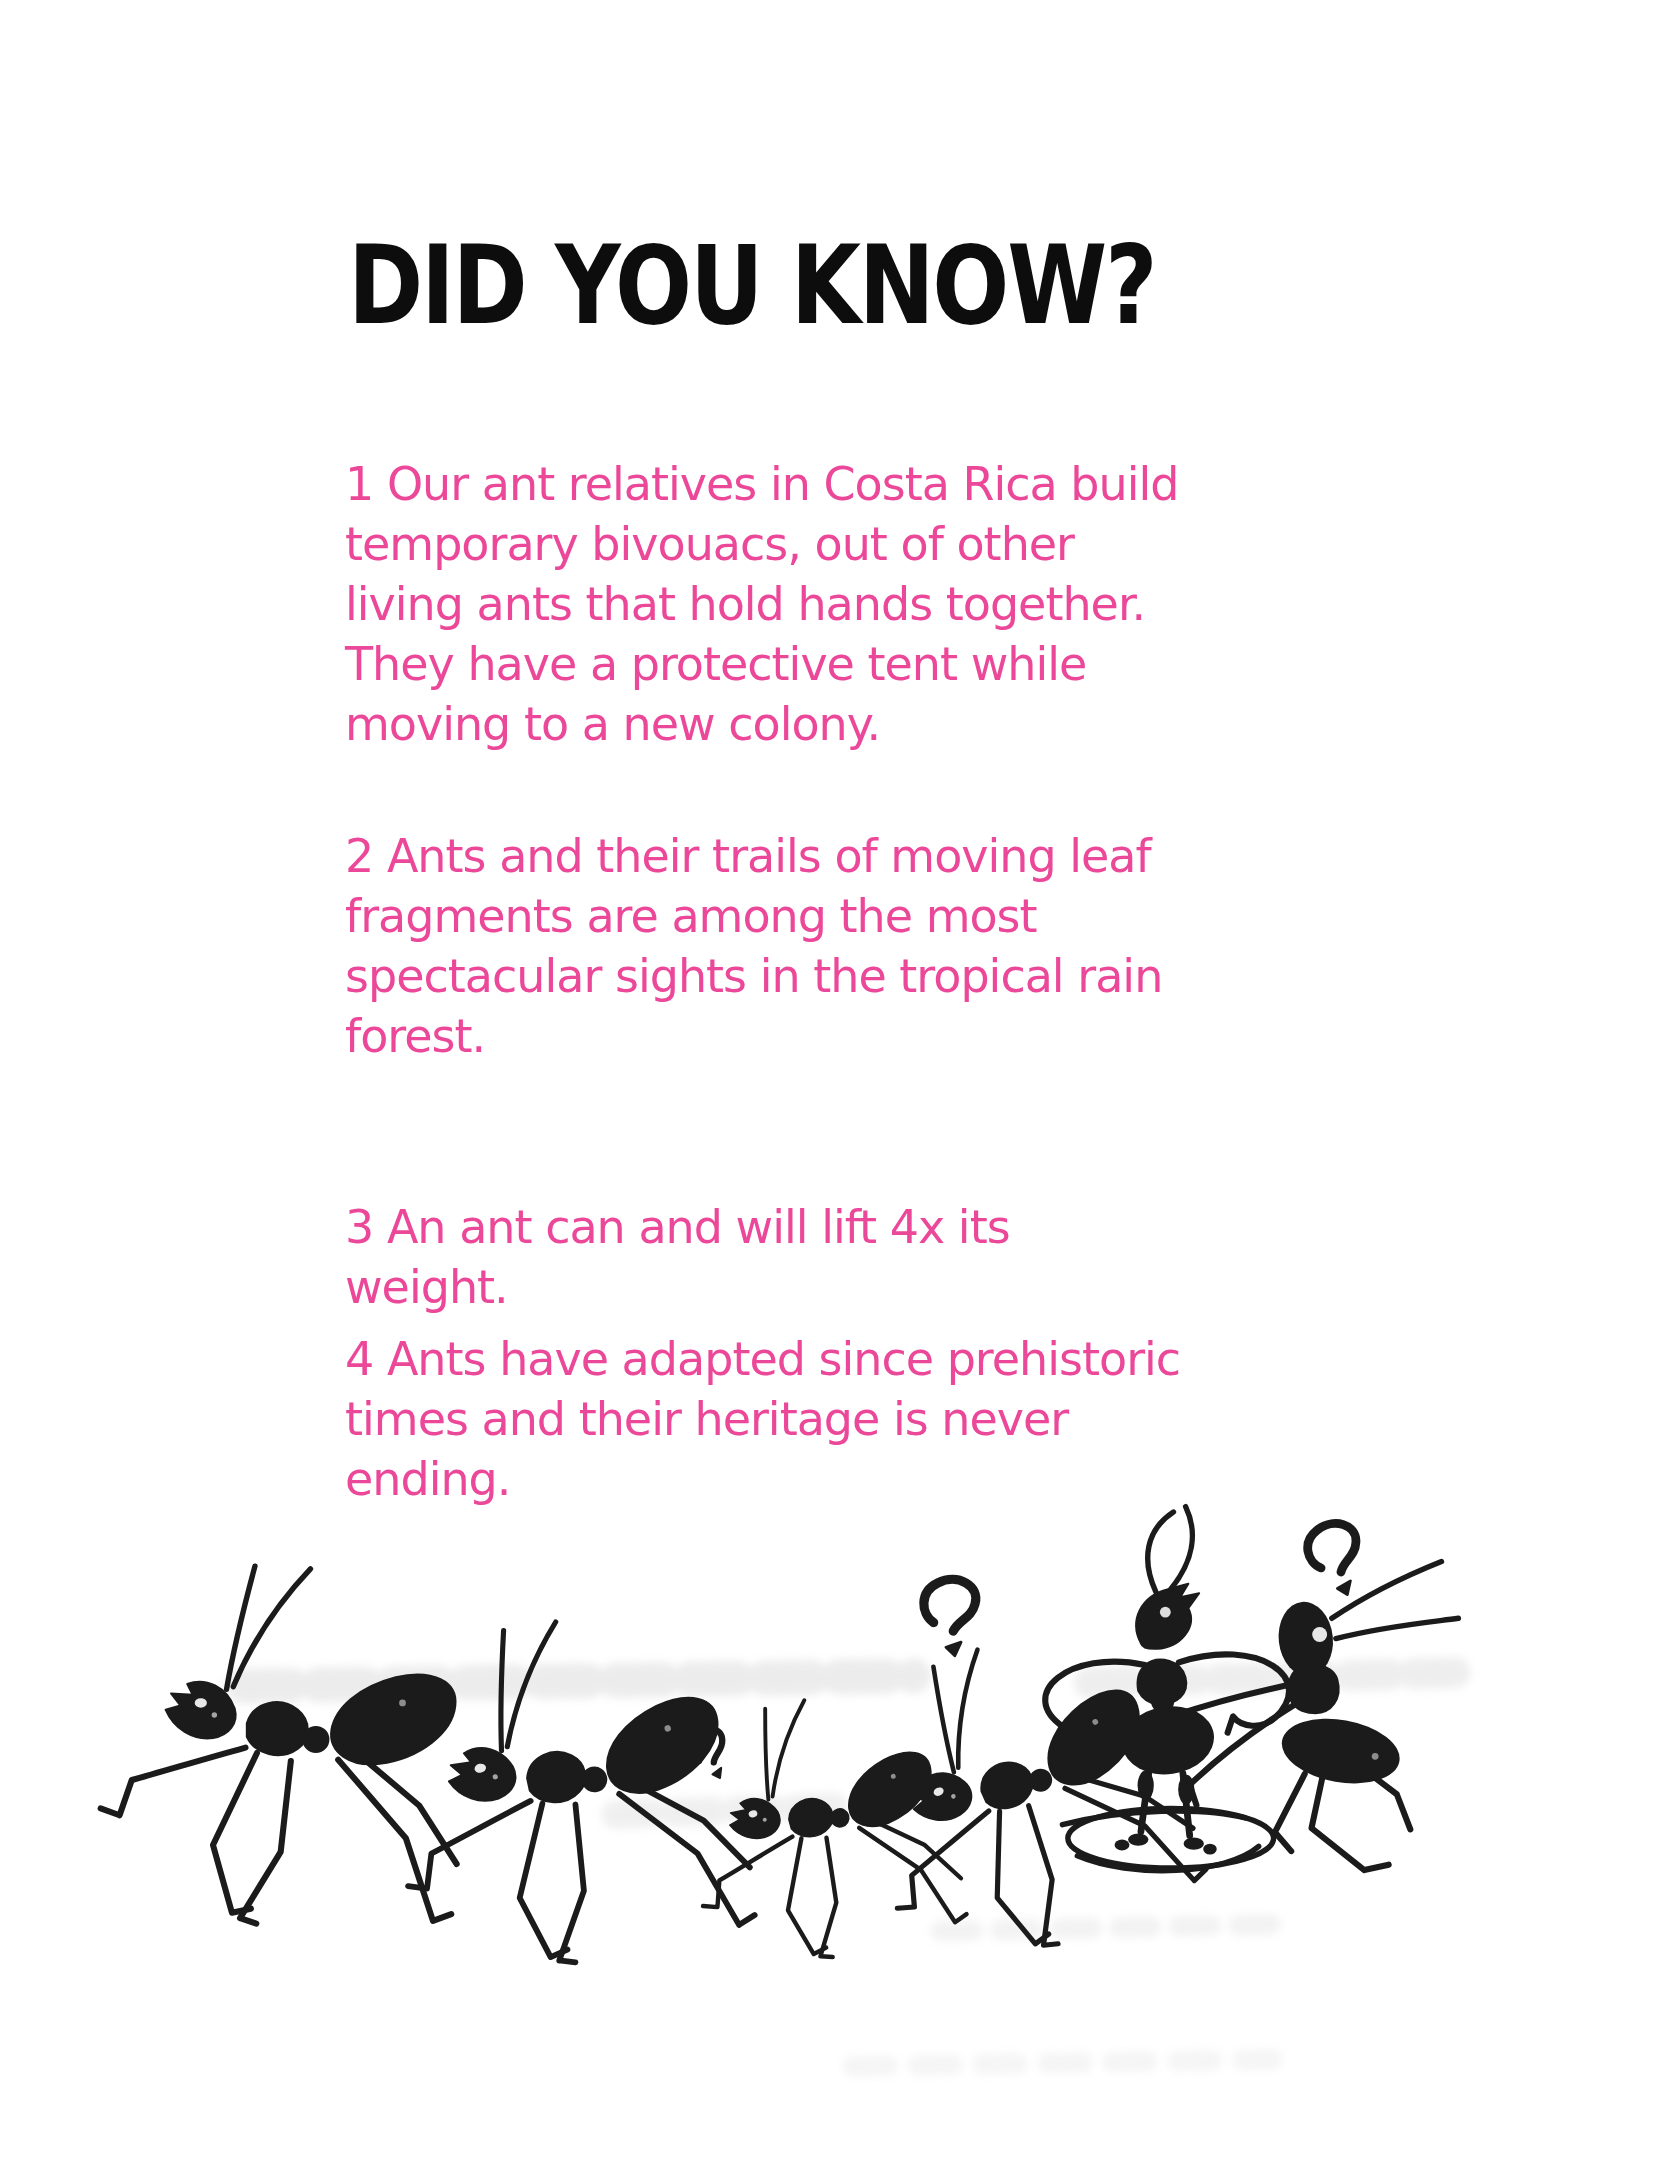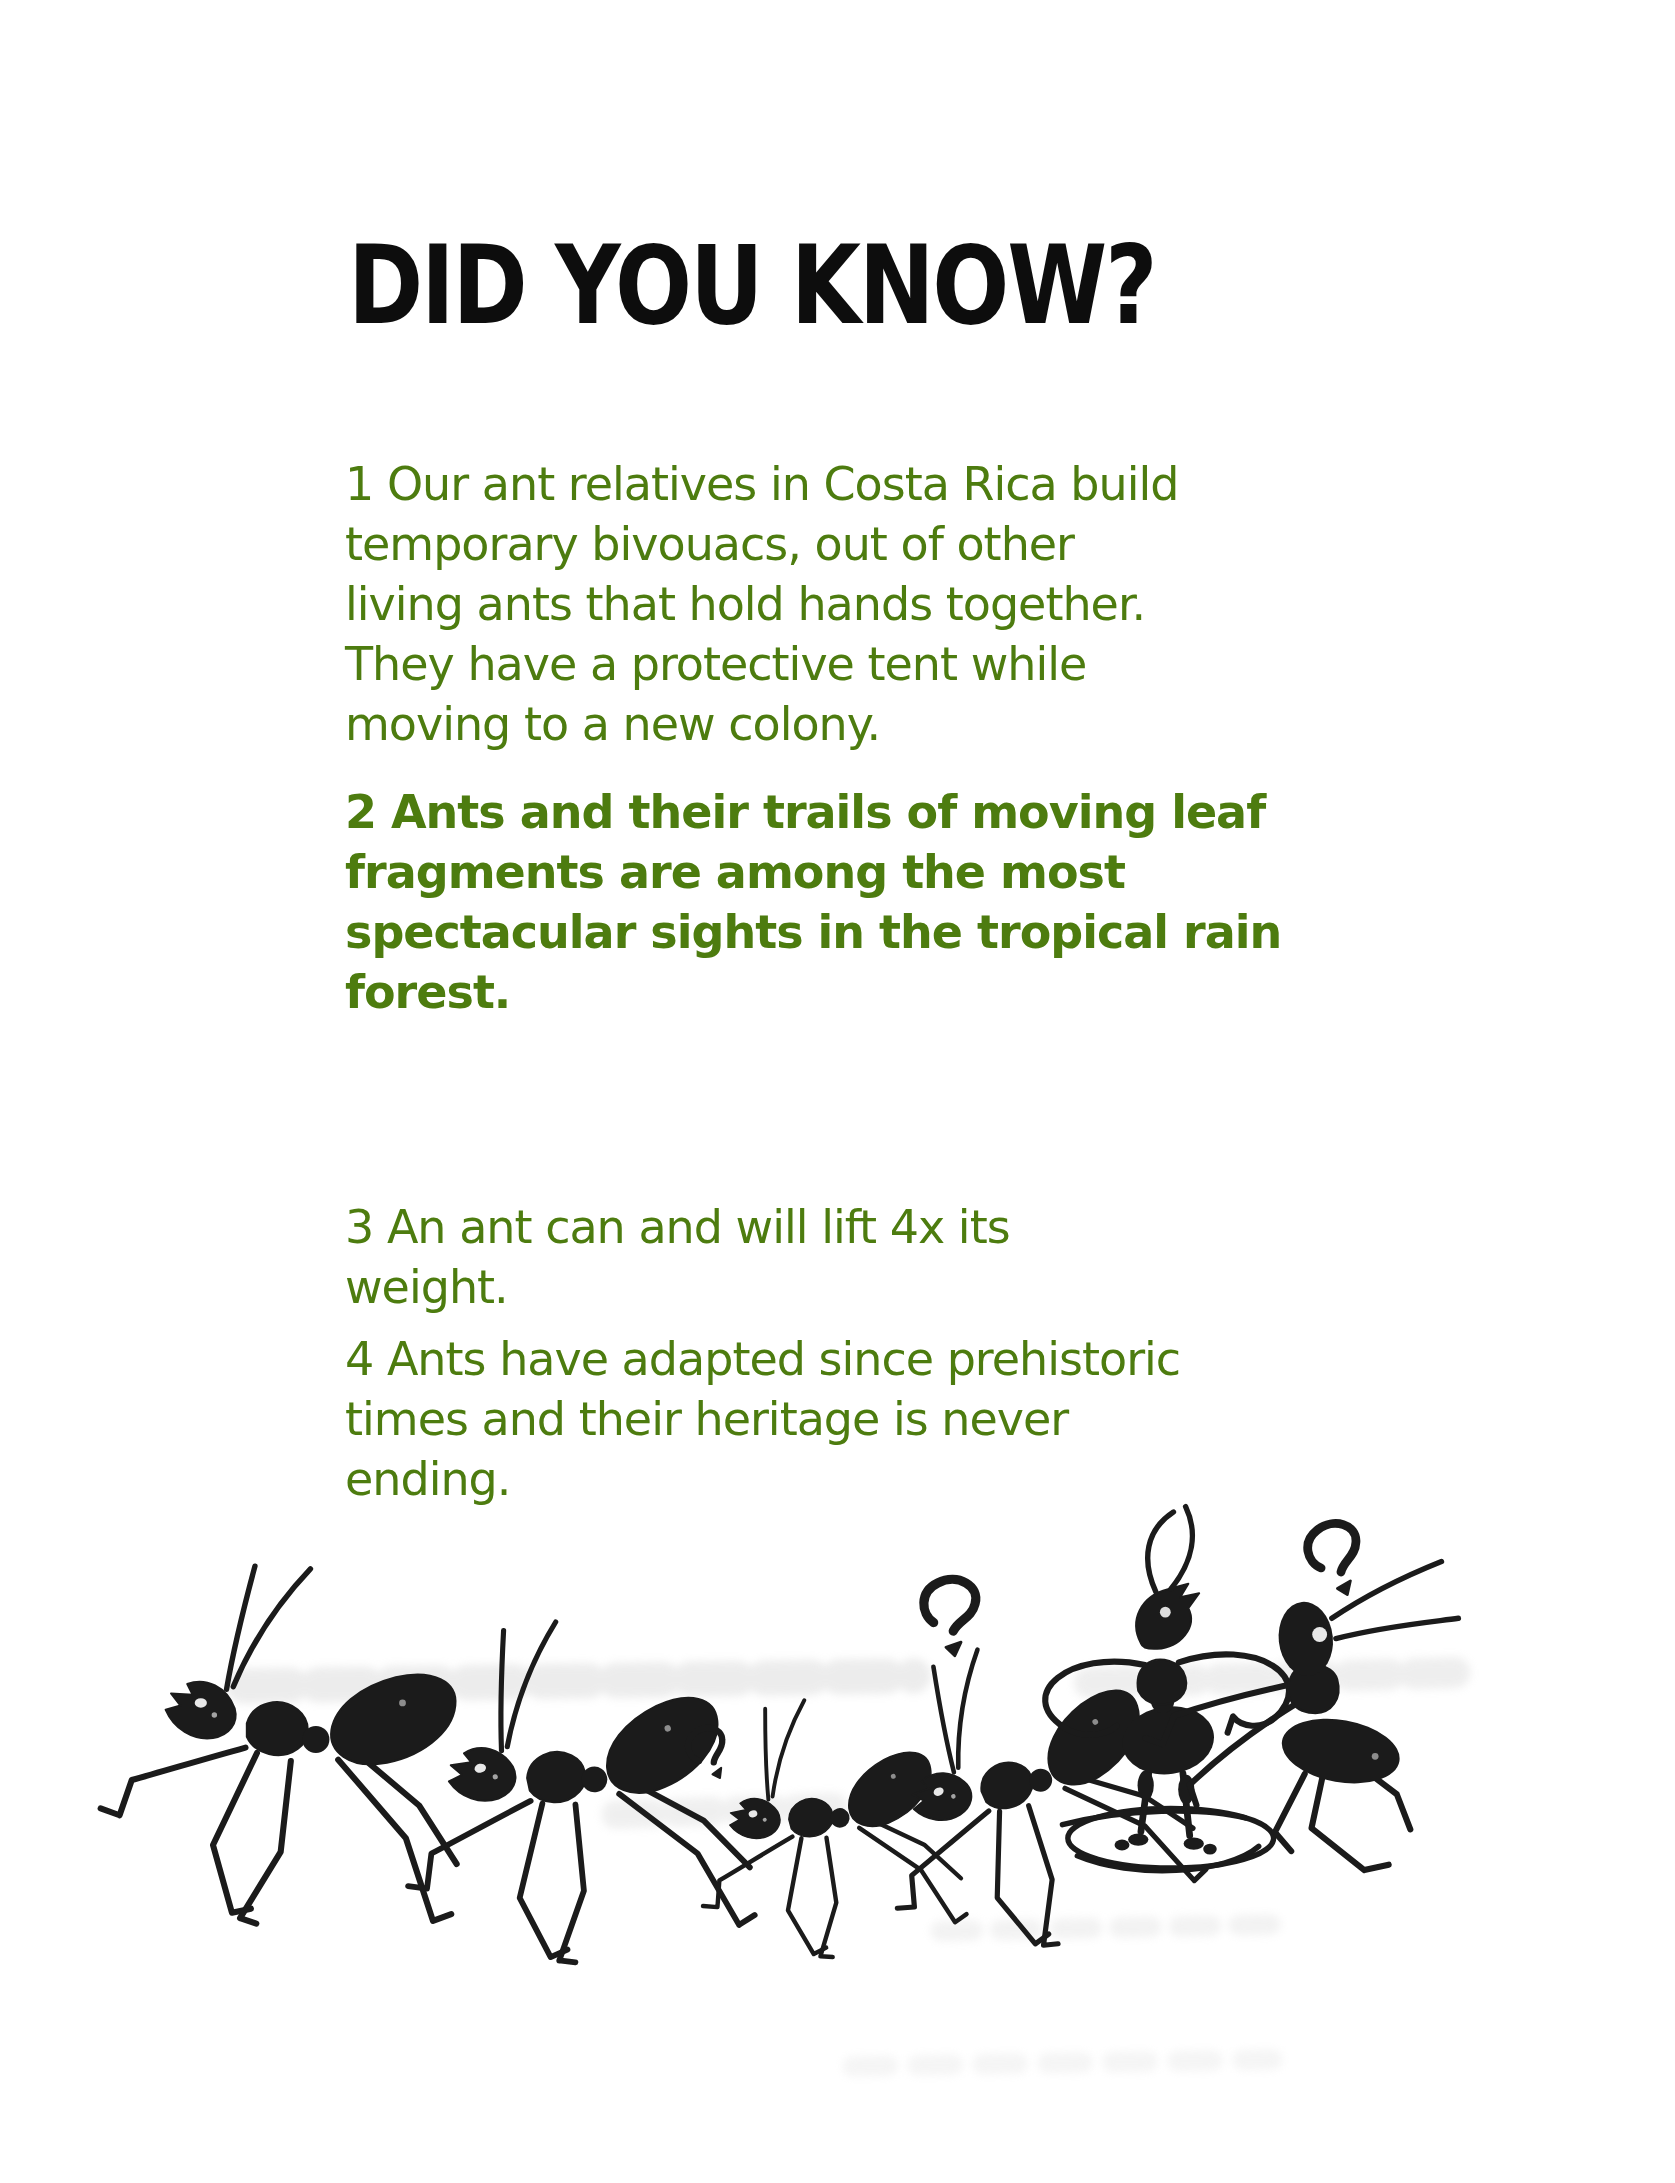--- a/index.html
+++ b/index.html
@@ -25,24 +25,24 @@
     white-space:nowrap;
   }
   .fact{
     position:absolute;
     left:345px;
     width:1015px;
     font-size:46px;
     line-height:60px;
     letter-spacing:-1px;
     white-space:pre-line;
-    color:#4d7c0f;
+    color:#ec4899;
   }
   .fact-1{top:454px;}
-  .fact-2{top:782px;font-weight:bold;}
+  .fact-2{top:826px;}
   .fact-3{top:1197px;}
   .fact-4{top:1329px;}
   .ants-svg{
     position:absolute;
     left:81px;top:1449px;
     width:1462px;height:677px;
   }
 </style>
 </head>
 <body>

